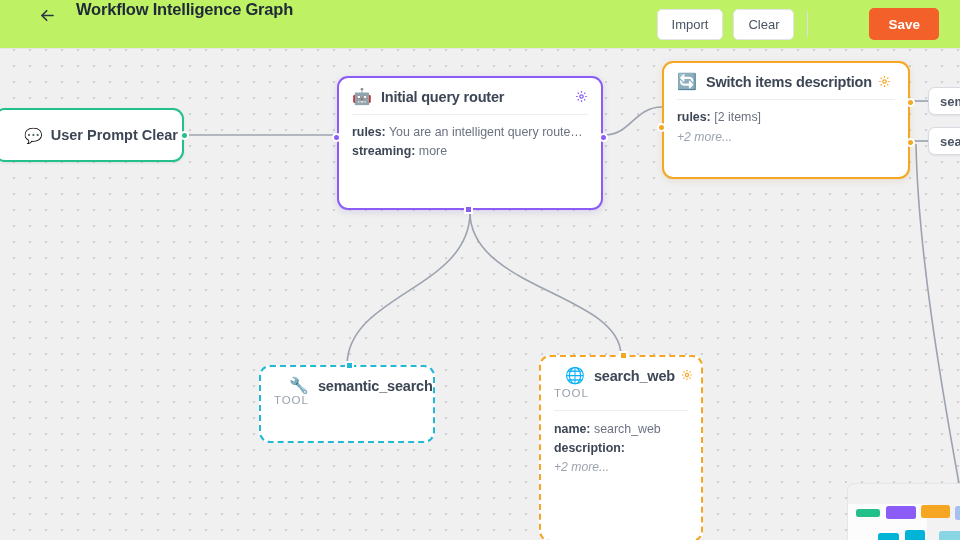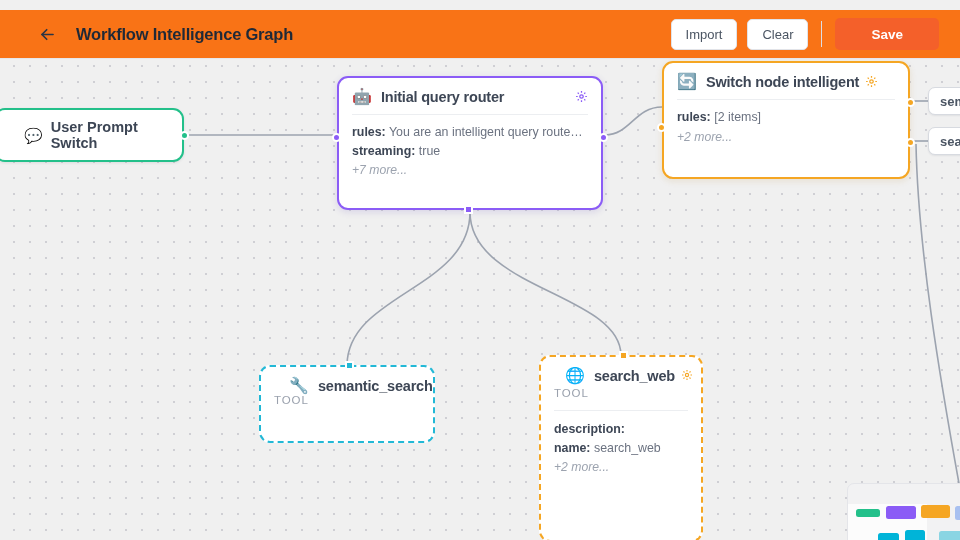--- a/index.html
+++ b/index.html
@@ -6,25 +6,25 @@
   html, body {
     width: 960px; height: 540px;
     overflow: hidden;
     font-family: "Liberation Sans", sans-serif;
     background: #f0f0f0;
   }
   #app { position: relative; width: 960px; height: 540px; overflow: hidden; }
 
   
   .header {
-    position: absolute; top: 10px; left: 0;
+    position: absolute; top: 0; left: 0;
     width: 960px; height: 49px;
-    background: #f97316;
+    background: #bef264;
     border-bottom: 1px solid #e6e7eb;
-    display: flex; align-items: center;
+    display: flex; 
     z-index: 40;
   }
   .back-btn {
     width: 30px; height: 30px;
     margin-left: 32px;
     display: flex; align-items: center; justify-content: center;
     cursor: pointer; border-radius: 5px;
     color: #2b3445;
   }
   .page-title {
@@ -41,25 +41,25 @@
     background: #fff;
     border: 1px solid #e1e3e8;
     border-radius: 5px;
     font-size: 13px; color: #4b5563;
     display: flex; align-items: center; justify-content: center;
     cursor: pointer; font-family: "Liberation Sans", sans-serif;
     white-space: nowrap;
   }
   .tb-sep { width: 1px; height: 26px; background: #dcdee3; margin: 0 3px; }
   .tb-save {
-    height: 32px; padding: 0 36px;
+    height: 32px; padding: 0 19px;
     background: #f4602a; border: none; border-radius: 5px;
     color: #fff; font-size: 13.5px; font-weight: bold;
     display: flex; align-items: center; justify-content: center;
-    cursor: pointer; font-family: "Liberation Sans", sans-serif;
+    cursor: pointer; font-family: "Liberation Sans", sans-serif; margin-left: 48px;
   }
 
   
   .canvas {
     position: absolute; top: 49px; left: 0;
     width: 960px; height: 491px;
     background-color: #f0f0f0;
     background-image: radial-gradient(circle, #cfcfd4 1.05px, transparent 1.15px);
     background-size: 16px 16px;
     background-position: 6px 9px;
@@ -203,21 +203,21 @@
       <path d="M 470 163 C 470 240, 620 245, 621 306" stroke="#9ca3af" stroke-width="1.6" fill="none"></path>
 
       <path d="M 910 52 L 928 52" stroke="#9ca3af" stroke-width="1.6" fill="none"></path>
       <path d="M 910 92 L 928 92" stroke="#9ca3af" stroke-width="1.6" fill="none"></path>
 
       <path d="M 916 95 C 918 200, 940 330, 960 440" stroke="#9ca3af" stroke-width="1.6" fill="none"></path>
     </svg>
 
     <div class="node node-input">
       <span class="ico">💬</span>
-      <span class="ttl">User Prompt Switch</span>
+      <span class="ttl">User Prompt Clear</span>
       <span class="port" style="width:9px;height:9px;background:#23c08a;right:-7px;top:21px;border:2px solid #fff;"></span>
     </div>
 
     <div class="node node-router">
       <div class="n-head">
         <span class="n-ico">🤖</span>
         <span class="n-ttl">Initial query router</span>
         <span class="n-gear">
           <svg width="13" height="13" viewBox="0 0 24 24" fill="none" stroke="#8b5cf6" stroke-width="2.3">
             <circle cx="12" cy="12" r="3.2"></circle>
@@ -226,33 +226,32 @@
         </span>
       </div>
       <div class="n-div"></div>
       <div class="n-body">
         <div class="n-row">
           <span class="n-key">rules:</span>
           <span>You are an intelligent query route…</span>
         </div>
         <div class="n-row">
           <span class="n-key">streaming:</span>
-          <span>true</span>
-        </div>
-        <div class="n-more">+7 more...</div>
+          <span>more</span>
+        </div>
       </div>
       <span class="port" style="width:9px;height:9px;background:#8b5cf6;left:-7px;top:55px;border:2px solid #fff;"></span>
       <span class="port" style="width:9px;height:9px;background:#8b5cf6;right:-7px;top:55px;border:2px solid #fff;"></span>
       <span class="port-sq" style="width:9px;height:9px;background:#8b5cf6;left:125px;bottom:-6px;border:2px solid #fff;"></span>
     </div>
 
     <div class="node node-switch">
       <div class="n-head">
         <span class="n-ico">🔄</span>
-        <span class="n-ttl">Switch node intelligent</span>
+        <span class="n-ttl">Switch items description</span>
         <span class="n-gear" style="margin-left:6px;">
           <svg width="13" height="13" viewBox="0 0 24 24" fill="none" stroke="#f5a623" stroke-width="2.3">
             <circle cx="12" cy="12" r="3.2"></circle>
             <path d="M12 2v3M12 19v3M2 12h3M19 12h3M4.9 4.9l2.1 2.1M17 17l2.1 2.1M19.1 4.9L17 7M7 17l-2.1 2.1"></path>
           </svg>
         </span>
       </div>
       <div class="n-div"></div>
       <div class="n-body">
         <div class="n-row">
@@ -283,26 +282,26 @@
           <svg width="12" height="12" viewBox="0 0 24 24" fill="none" stroke="#f5a623" stroke-width="2.3">
             <circle cx="12" cy="12" r="3.2"></circle>
             <path d="M12 2v3M12 19v3M2 12h3M19 12h3M4.9 4.9l2.1 2.1M17 17l2.1 2.1M19.1 4.9L17 7M7 17l-2.1 2.1"></path>
           </svg>
         </span>
       </div>
       <div class="tool-sub" style="margin-top:0;">TOOL</div>
       <div class="n-div" style="margin-top:11px;"></div>
       <div class="n-body" style="padding-top:9px;">
         <div class="n-row">
+          <span class="n-key">name:</span>
+          <span>search_web</span>
+        </div>
+        <div class="n-row">
           <span class="n-key">description:</span>
           <span></span>
-        </div>
-        <div class="n-row">
-          <span class="n-key">name:</span>
-          <span>search_web</span>
         </div>
         <div class="n-more">+2 more...</div>
       </div>
       <span class="port-sq" style="width:9px;height:9px;background:#f5a623;left:78px;top:-6px;border:2px solid #fff;"></span>
     </div>
 
     <div class="node-clip clip-a" style="position:absolute;">
       <span>semantic_search</span>
     </div>
     <div class="node-clip clip-b" style="position:absolute;">

